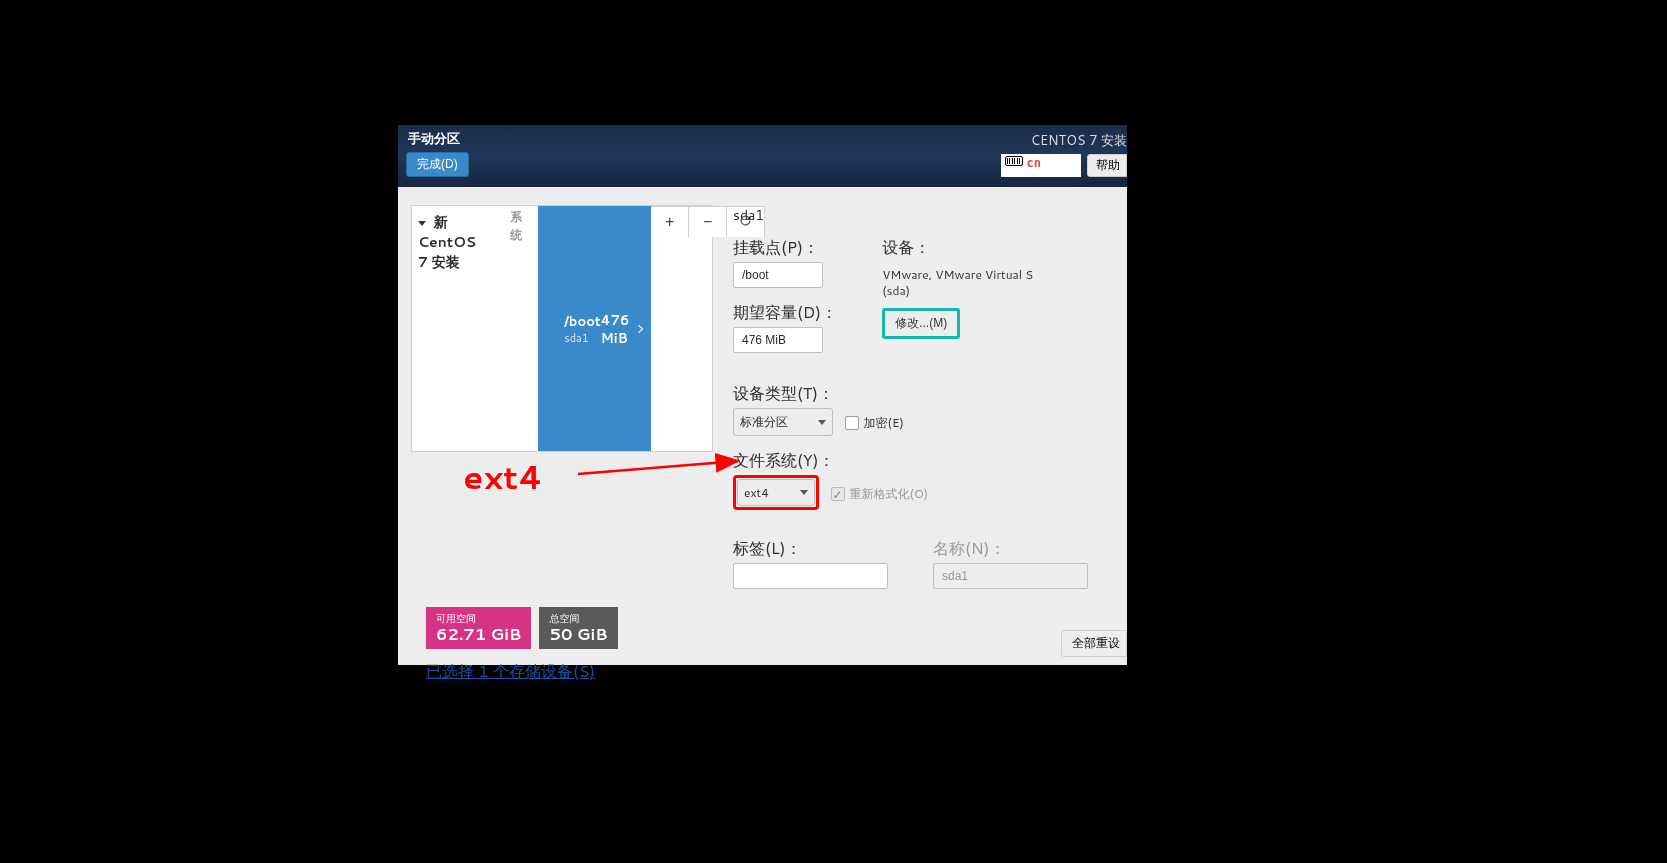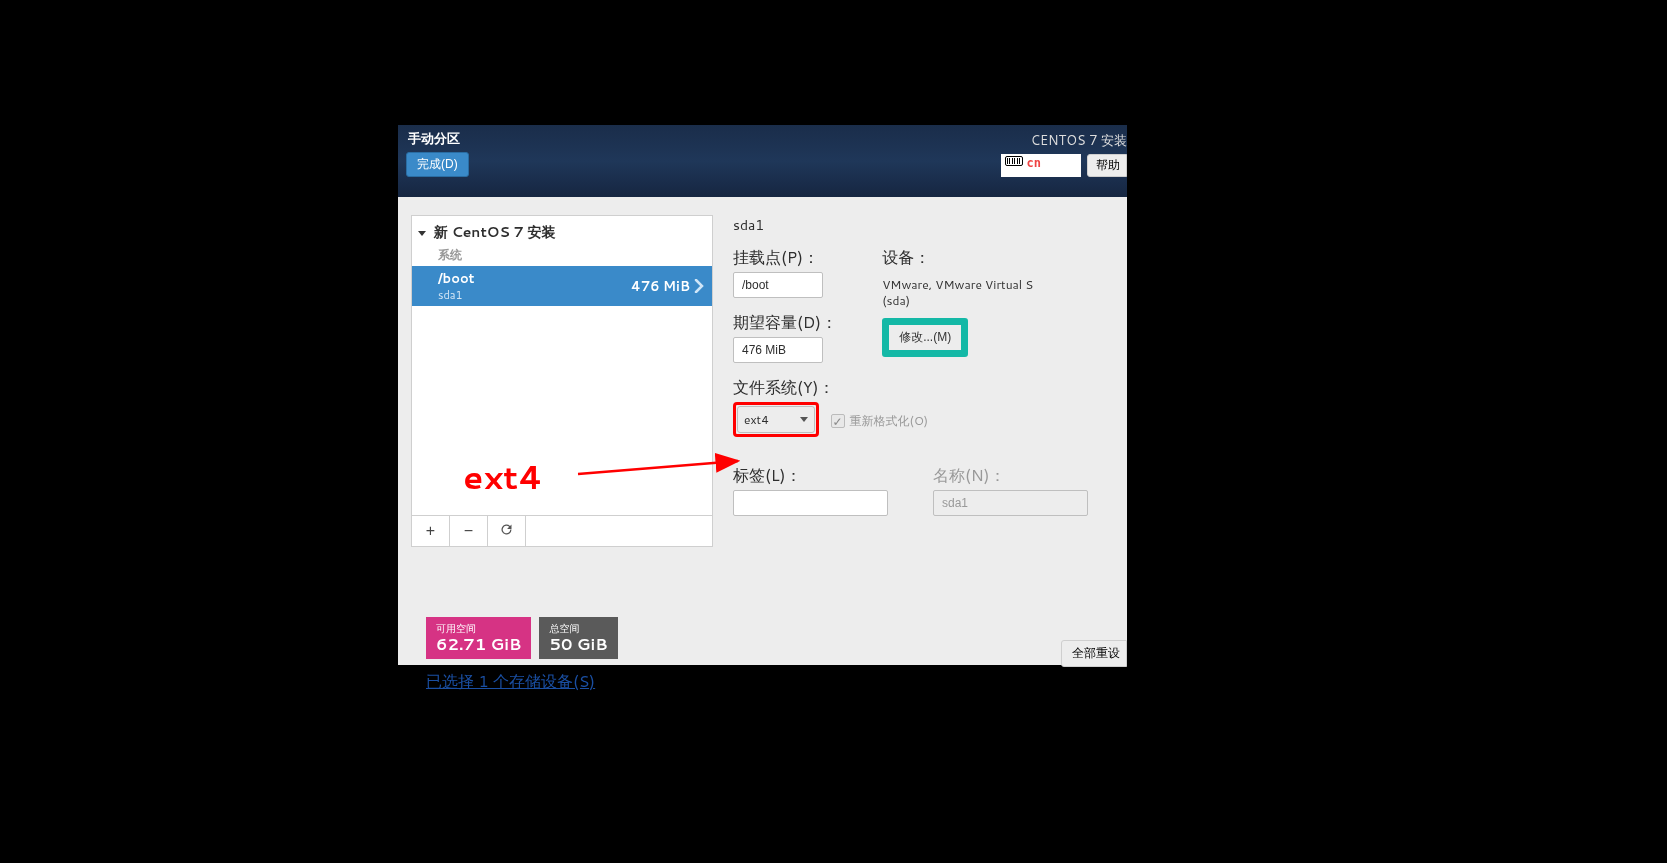--- a/index.html
+++ b/index.html
@@ -14,21 +14,21 @@
     }
     .installer {
       position: absolute;
       left: 398px;
       top: 125px;
       width: 729px;
       height: 540px;
       background: #ededed;
     }
     .header {
-      height: 72px;
+      height: 62px;
       background: linear-gradient(to bottom, #1a2d4a 0%, #1f3759 50%, #162641 100%);
       display: flex;
       justify-content: space-between;
       align-items: flex-start;
       padding: 4px 0 0 8px;
     }
     .header-left { }
     .page-title {
       color: #fff;
       font-weight: bold;
@@ -95,43 +95,43 @@
     }
     .left-pane {
       width: 315px;
       padding: 18px 0 0 13px;
       display: flex;
       flex-direction: column;
     }
     .tree {
       background: #fff;
       border: 1px solid #cfcfcf;
-      height: 332px;
-      display: flex;
-      flex-direction: column;
+      height: 247px;
+      display: flex;
+      flex-direction: row;
     }
     .tree-header {
       padding: 6px 8px 2px 6px;
       font-size: 14px;
       font-weight: bold;
     }
     .tree-header .caret {
       display: inline-block;
       width: 0; height: 0;
       border-left: 4px solid transparent;
       border-right: 4px solid transparent;
       border-top: 5px solid #333;
       vertical-align: middle;
       margin-right: 4px;
     }
     .group-label {
       color: #999;
       font-weight: bold;
       font-size: 12px;
-      padding: 2px 8px 2px 26px;
+      padding: 2px 16px 2px 26px;
     }
     .partition-row {
       background: #3a8ac9;
       color: #fff;
       padding: 3px 8px 3px 26px;
       display: flex;
       align-items: center;
       position: relative;
     }
     .partition-info { flex: 1; }
@@ -227,21 +227,21 @@
       left: 1px; top: -2px;
       font-size: 12px;
       color: #888;
     }
     .two-col { display: flex; gap: 45px; }
     .col { flex: 0 0 auto; }
     .col.r { width: 170px; }
     .device-text { font-size: 12px; color: #333; line-height: 1.3; }
     .modify-btn {
       background: #ededed;
-      border: 7px solid #14b8a6;
+      border: 3px solid #14b8a6;
       border-radius: 3px;
       padding: 4px 10px;
       font-size: 12px;
       cursor: pointer;
       margin-top: 10px;
       color: #333;
     }
     .highlight-border {
       border: 3px solid #ff0000;
       border-radius: 4px;
@@ -350,20 +350,31 @@
         <div class="col r">
           <label class="form-label">设备：</label>
           <div class="device-text" style="margin-top:8px">
             <div>VMware, VMware Virtual S</div>
             <div>(sda)</div>
           </div>
           <button class="modify-btn">修改...(M)</button>
         </div>
       </div>
 
+      <div class="form-row" style="margin-top:16px">
+        <label class="form-label">设备类型(T)：</label>
+        <div class="select">
+          <span>标准分区</span>
+          <span class="caret-down"></span>
+        </div>
+        <span class="checkbox-wrap">
+          <span class="checkbox"></span>
+          <span>加密(E)</span>
+        </span>
+      </div>
 
       <div class="form-row">
         <label class="form-label">文件系统(Y)：</label>
         <span class="highlight-border">
           <div class="select" style="width:78px">
             <span>ext4</span>
             <span class="caret-down"></span>
           </div>
         </span>
         <span class="checkbox-wrap disabled-text">

